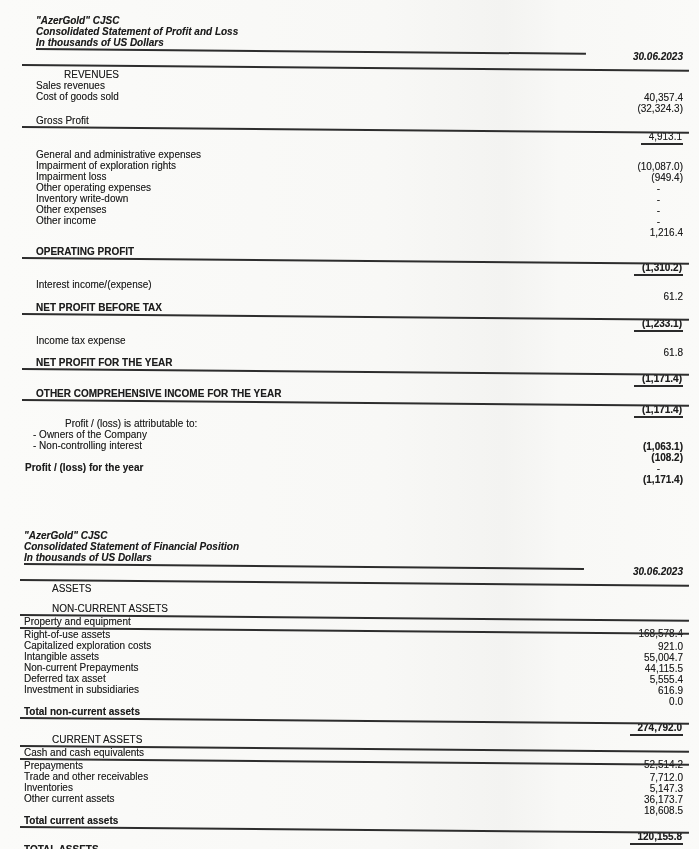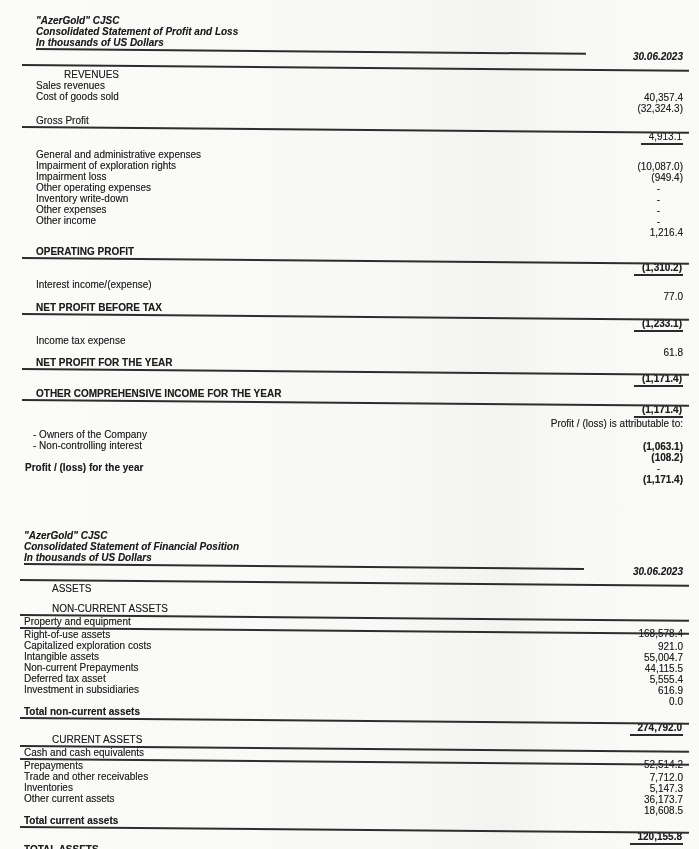--- a/index.html
+++ b/index.html
@@ -40,21 +40,21 @@
   .sechead { height:11px; line-height:11px; font-weight:normal;padding-left:28px; }
 
   .sub { margin-top:12px; }
   .sub .vrow { text-align:right; height:13px; line-height:13px; margin-top:2px; }
   .sub .vrow span { border-bottom:2px solid #2b2b2b; padding:0 1px 0 8px; display:inline-block; }
 
   
   .mt3 { margin-top:3px; } .mt5 { margin-top:5px; } .mt6 { margin-top:6px; }
   .mt9 { margin-top:9px; } .mt11 { margin-top:11px; } .mt13 { margin-top:13px; } .mt14 { margin-top:20px; }
   .mt2 { margin-top:2px; } .mt0 { margin-top:0; } .mt1 { margin-top:1px; }
-  .attr-head { margin-left:18px;text-align:right; }
+  .attr-head { margin-left:1px; }
   .attr-row { margin-left:-3px; }
   .attr-total { margin-left:-11px;gap:48px; }
 </style>
 </head>
 <body>
 
 <div class="sheet">
 
   <div class="statement-1">
 
@@ -121,21 +121,21 @@
     <div class="sub mt14">
       <div class="line">
           <span class="lbl b">OPERATING PROFIT</span>
         </div>
       <div class="rule"></div>
       <div class="vrow b"><span>(1,310.2)</span></div>
     </div>
 
     <div class="line mt5">
       <span class="lbl">Interest income/(expense)</span>
-      <span class="val">77.0</span>
+      <span class="val">61.2</span>
     </div>
 
     <div class="sub">
       <div class="line">
           <span class="lbl b">NET PROFIT BEFORE TAX</span>
         </div>
       <div class="rule"></div>
       <div class="vrow b"><span>(1,233.1)</span></div>
     </div>
 

